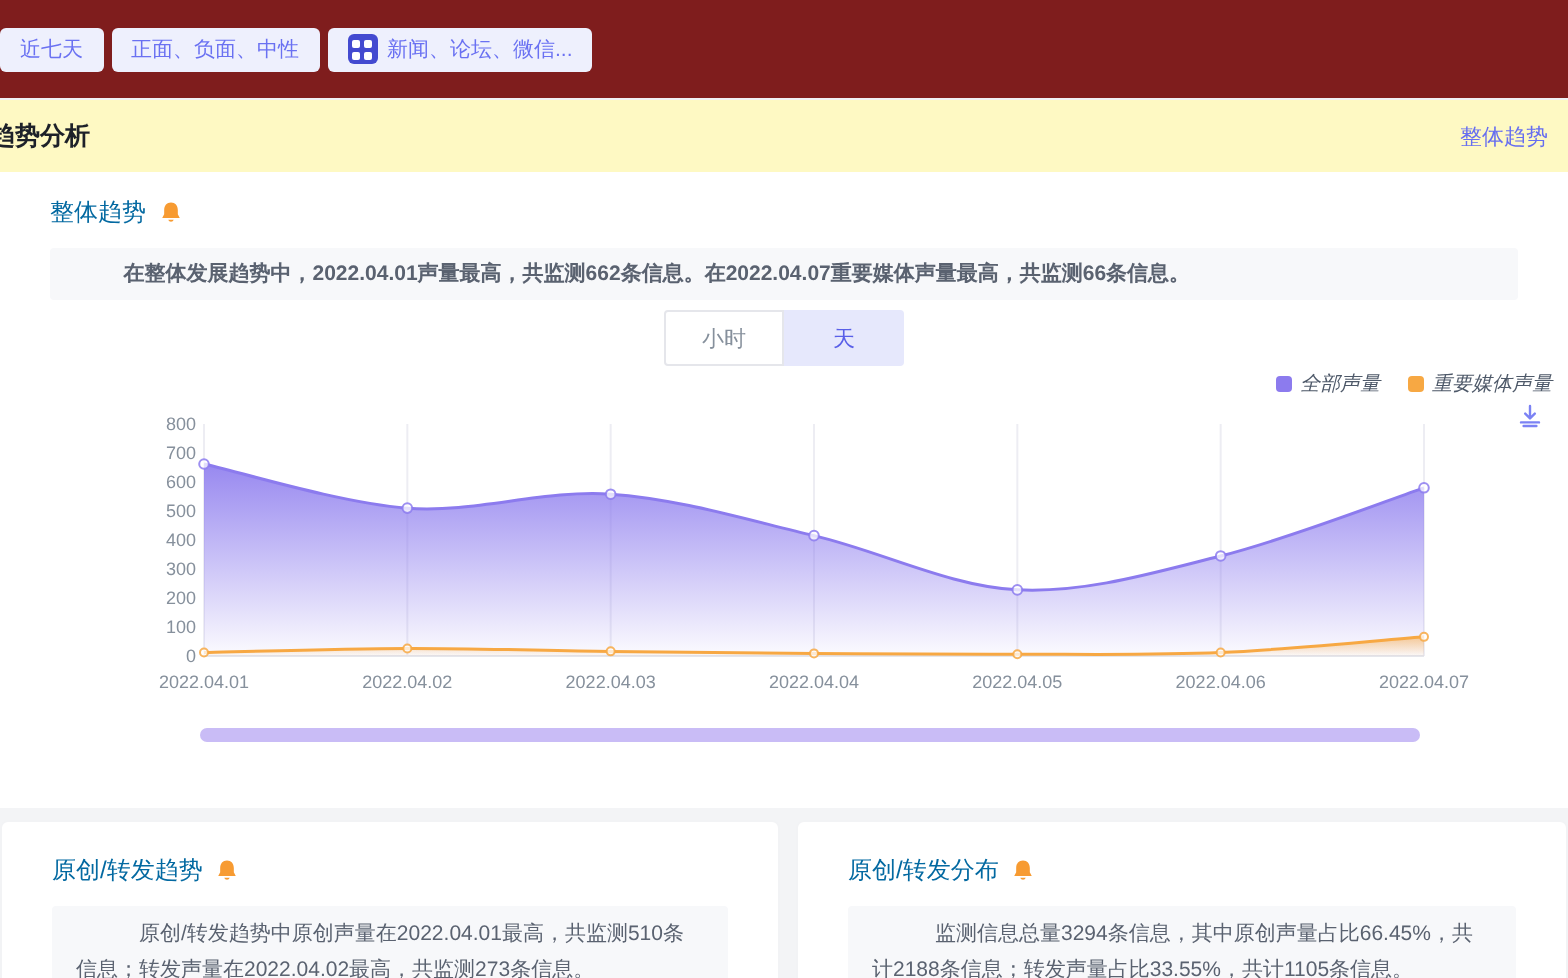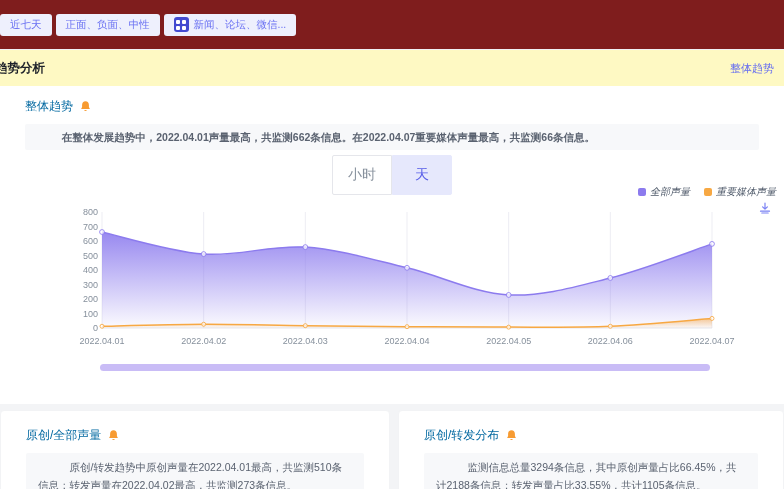--- a/index.html
+++ b/index.html
@@ -23,21 +23,21 @@
   .export-link { font-size:11px; color:#666ef0; cursor:pointer; }
 
   
   .main-card { position:absolute; left:0; top:86px; width:784px; height:318px; background:#fff; }
   .block-title-row { position:absolute; left:25px; top:12px; display:flex; align-items:center; gap:6px; }
   .block-title { font-size:12px; font-weight:normal; color:#0369a1; }
   .summary-box { position:absolute; left:25px; right:25px; top:38px; height:26px; background:#f7f8fa;
                  border-radius:2px; font-size:10.5px; color:#5a6270; line-height:26px; text-indent:3.5em;
                  white-space:nowrap; overflow:hidden;font-weight:bold; }
   .toggle-wrap { position:absolute; left:50%; top:69px; transform:translateX(-50%); display:flex; }
-  .toggle-btn { width:60px; height:40px; font-size:14px; display:flex; align-items:center; justify-content:center;
+  .toggle-btn { width:60px; height:28px; font-size:11px; display:flex; align-items:center; justify-content:center;
                 cursor:pointer; }
   .toggle-btn.plain { background:#fff; border:1px solid #e5e6eb; color:#86909c; border-radius:2px 0 0 2px; }
   .toggle-btn.selected { background:#e6e8fc; border:1px solid #e6e8fc; color:#595fe8; border-radius:0 2px 2px 0; }
   .legend-row { position:absolute; right:8px; top:99px; display:flex; gap:14px; align-items:center;font-style:italic; }
   .legend-item { display:flex; align-items:center; gap:4px; cursor:pointer; }
   .legend-swatch { width:8px; height:8px; border-radius:2px; }
   .legend-label { font-size:10px; color:#4e5969; }
   .chart-download { position:absolute; right:13px; top:116px; width:12px; height:12px; cursor:pointer; }
   .chart-svg { position:absolute; left:78px; top:118px; }
   .datazoom { position:absolute; left:100px; top:278px; width:610px; height:7px; border-radius:4px;
@@ -166,21 +166,21 @@
         <circle cx="532.3333333333333" cy="122.26" r="2" fill="#fff" fill-opacity="0.75" stroke="#f7a843" stroke-opacity="0.85"></circle>
         <circle cx="634" cy="114.43" r="2" fill="#fff" fill-opacity="0.75" stroke="#f7a843" stroke-opacity="0.85"></circle>
       </svg>
 
     <div class="datazoom" style="background-color: rgb(201, 188, 246);"></div>
   </div>
 
   <div class="cards-row">
     <div class="bottom-card left">
       <div class="block-title-row">
-        <span class="block-title">原创/全部声量</span>
+        <span class="block-title">原创/转发趋势</span>
         <svg class="bell-icon-svg" width="13" height="13" viewBox="0 0 16 16">
           <path d="M8 1.5c-2.6 0-4.2 1.9-4.2 4.6v2.6L2.6 11h10.8l-1.2-2.3V6.1C12.2 3.4 10.6 1.5 8 1.5z" fill="#f79b32"></path>
           <path d="M6.3 12.2a1.8 1.8 0 0 0 3.4 0z" fill="#f79b32"></path>
         </svg>
       </div>
       <div class="card-summary">原创/转发趋势中原创声量在2022.04.01最高，共监测510条信息；转发声量在2022.04.02最高，共监测273条信息。</div>
     </div>
     <div class="bottom-card right">
       <div class="block-title-row">
         <span class="block-title">原创/转发分布</span>

